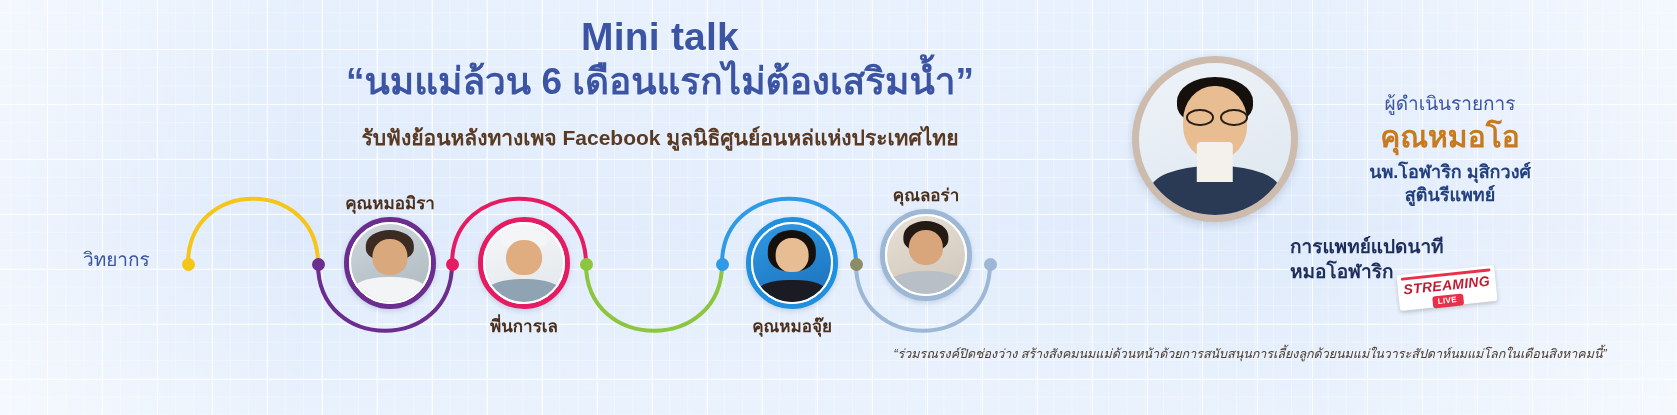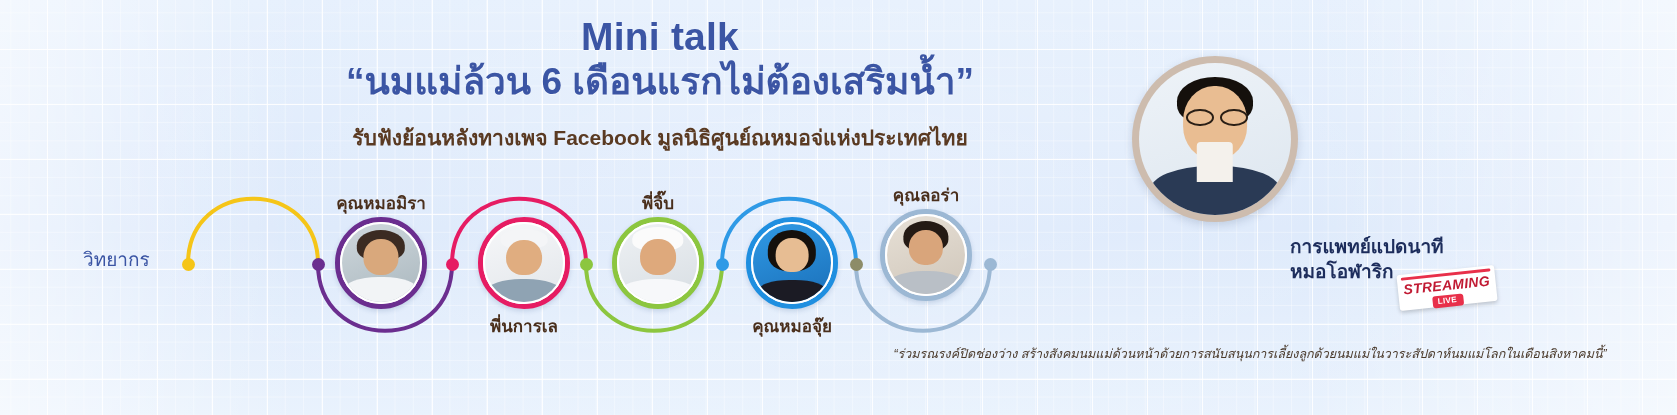--- a/index.html
+++ b/index.html
@@ -132,21 +132,21 @@
 <body>
 
 <div class="banner">
   <div class="grid fine"></div>
   <div class="grid"></div>
   <div class="vignette"></div>
 
   <div class="head">
     <div class="h1">Mini talk</div>
     <div class="h2">“นมแม่ล้วน 6 เดือนแรกไม่ต้องเสริมน้ำ”</div>
-    <div class="h3">รับฟังย้อนหลังทางเพจ Facebook มูลนิธิศูนย์ณหมอจ่แห่งประเทศไทย</div>
+    <div class="h3">รับฟังย้อนหลังทางเพจ Facebook มูลนิธิศูนย์อนหล่แห่งประเทศไทย</div>
   </div>
 
   <div class="vitayakorn">วิทยากร</div>
 
   <div class="speakers">
 
     <svg class="arcs" viewBox="0 0 1060 165">
       <path d="M188 79 C 188 -8, 318 -8, 318 79" fill="none" stroke="#f5c518" stroke-width="4"></path>
       <path d="M318 79 C 318 168, 452 168, 452 79" fill="none" stroke="#6b2e8f" stroke-width="4"></path>
       <path d="M452 79 C 452 -8, 586 -8, 586 79" fill="none" stroke="#e61c63" stroke-width="4"></path>
@@ -157,21 +157,21 @@
 
     <div class="dot" style="left:182px;top:73px;background:#f5c518;"></div>
     <div class="dot" style="left:312px;top:73px;background:#6b2e8f;"></div>
     <div class="dot" style="left:446px;top:73px;background:#e61c63;"></div>
     <div class="dot" style="left:580px;top:73px;background:#8cc63f;"></div>
     <div class="dot" style="left:716px;top:73px;background:#2f9ae6;"></div>
     <div class="dot" style="left:850px;top:73px;background:#8d8c68;"></div>
     <div class="dot" style="left:984px;top:73px;background:#9cb8d4;"></div>
 
 
-    <div class="sp" style="left:335px;top:32px;">
+    <div class="sp" style="left:344px;top:32px;">
       <div class="ring" style="border:5px solid #6b2e8f;box-sizing:border-box;"></div>
       <div class="ring2">
         <div class="face">
           <div class="bg" style="background:linear-gradient(160deg,#cfd8dd,#aab7be);"></div>
           <div class="hair" style="top:8%;width:62%;height:40%;background:#3b2b22;"></div>
           <div class="head" style="top:19%;width:45%;height:46%;background:#d9a87c;"></div>
           <div class="body" style="width:95%;height:36%;background:#f2f4f6;"></div>
         </div>
       </div>
       <div class="lbl above">คุณหมอมิรา</div>
@@ -183,32 +183,20 @@
         <div class="face">
           <div class="bg" style="background:linear-gradient(160deg,#f6f7f9,#e2e6ea);"></div>
           <div class="hair" style="top:6%;width:60%;height:26%;background:#f4f5f7;"></div>
           <div class="head" style="top:20%;width:46%;height:46%;background:#e0ad80;"></div>
           <div class="body" style="width:94%;height:33%;background:#8fa3b3;"></div>
         </div>
       </div>
       <div class="lbl below">พี่นการเล</div>
     </div>
 
-    <div class="sp" style="left:612px;top:32px;">
-      <div class="ring" style="border:5px solid #8cc63f;box-sizing:border-box;"></div>
-      <div class="ring2">
-        <div class="face">
-          <div class="bg" style="background:linear-gradient(160deg,#eef1f4,#d8dee3);"></div>
-          <div class="hair" style="top:4%;width:66%;height:30%;background:#fbfbfb;"></div>
-          <div class="head" style="top:19%;width:46%;height:46%;background:#dea97c;"></div>
-          <div class="body" style="width:95%;height:34%;background:#f7f8fa;"></div>
-        </div>
-      </div>
-      <div class="lbl above">พี่จิ๊บ</div>
-    </div>
 
     <div class="sp" style="left:746px;top:32px;">
       <div class="ring" style="border:5px solid #1f8fe0;box-sizing:border-box;"></div>
       <div class="ring2">
         <div class="face">
           <div class="bg" style="background:linear-gradient(160deg,#2f9ae6,#1b6fb8);"></div>
           <div class="hair" style="top:8%;width:62%;height:52%;background:#15100c;"></div>
           <div class="head" style="top:18%;width:42%;height:44%;background:#e7bd93;"></div>
           <div class="body" style="width:88%;height:32%;background:#1b1b24;"></div>
         </div>
@@ -237,20 +225,26 @@
         <div class="hair" style="top:9%;width:50%;height:32%;background:#15100c;"></div>
         <div class="head" style="top:15%;width:42%;height:48%;background:#e9bd92;"></div>
         <div class="body" style="width:86%;height:36%;background:#2a3a55;"></div>
         <div style="position:absolute;left:50%;top:52%;transform:translateX(-50%);width:24%;height:26%;background:#f4f1ec;border-radius:4px 4px 0 0;"></div>
         <div style="position:absolute;left:31%;top:30%;width:16%;height:9%;border:2px solid #2a1f16;border-radius:50%;"></div>
         <div style="position:absolute;left:53%;top:30%;width:16%;height:9%;border:2px solid #2a1f16;border-radius:50%;"></div>
       </div>
     </div>
   </div>
 
+  <div class="host-txt">
+    <div class="host-role">ผู้ดำเนินรายการ</div>
+    <div class="host-name">คุณหมอโอ</div>
+    <div class="host-full">นพ.โอฬาริก มุสิกวงศ์</div>
+    <div class="host-spec">สูตินรีแพทย์</div>
+  </div>
 
 
   <div class="ttxt">
     <div>การแพทย์แปดนาที</div>
     <div>หมอโอฬาริก</div>
   </div>
 
   <div class="stream">
     <div class="card"></div>
     <div class="bar"></div>

